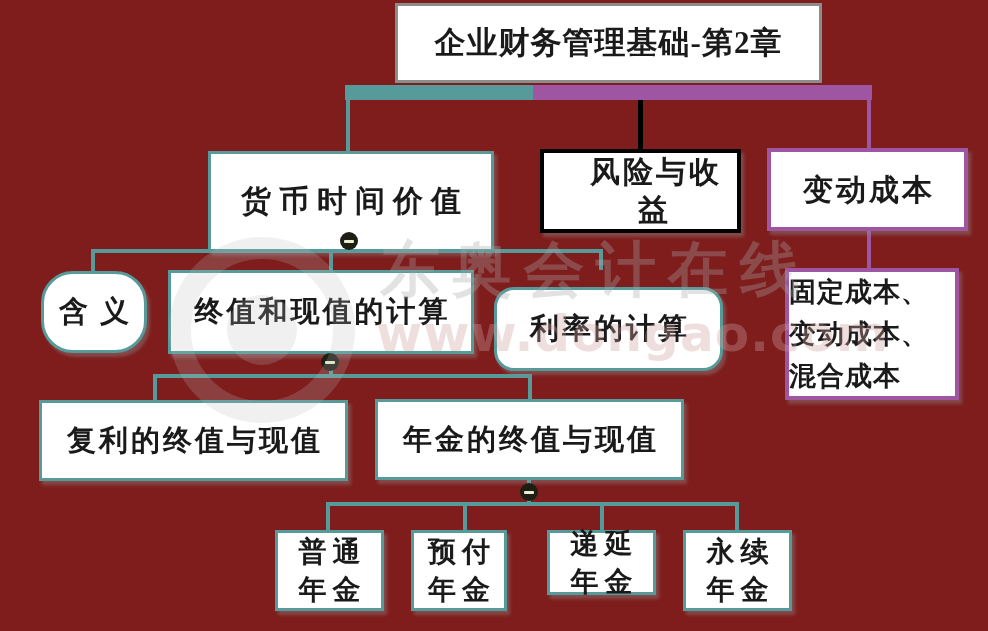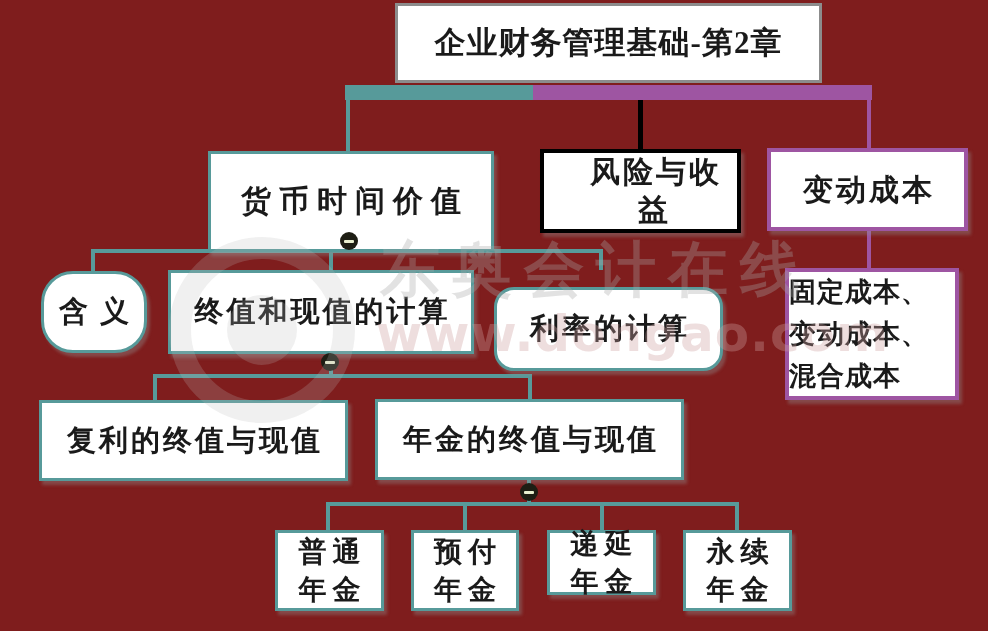--- a/index.html
+++ b/index.html
@@ -136,21 +136,21 @@
     <span>年金的终值与现值</span>
   </div>
 
   <div class="node b-teal t-small" style="left:275px;top:530px;width:109px;height:81px;">
     <div>
       <div>普通</div>
       <div>年金</div>
     </div>
   </div>
 
-  <div class="node b-teal t-small" style="left:411px;top:530px;width:108px;height:81px;">
+  <div class="node b-teal t-small" style="left:411px;top:530px;width:96px;height:81px;">
     <div>
       <div>预付</div>
       <div>年金</div>
     </div>
   </div>
 
   <div class="node b-teal t-small" style="left:547px;top:530px;width:109px;height:65px;">
     <div>
       <div>递延</div>
       <div>年金</div>

